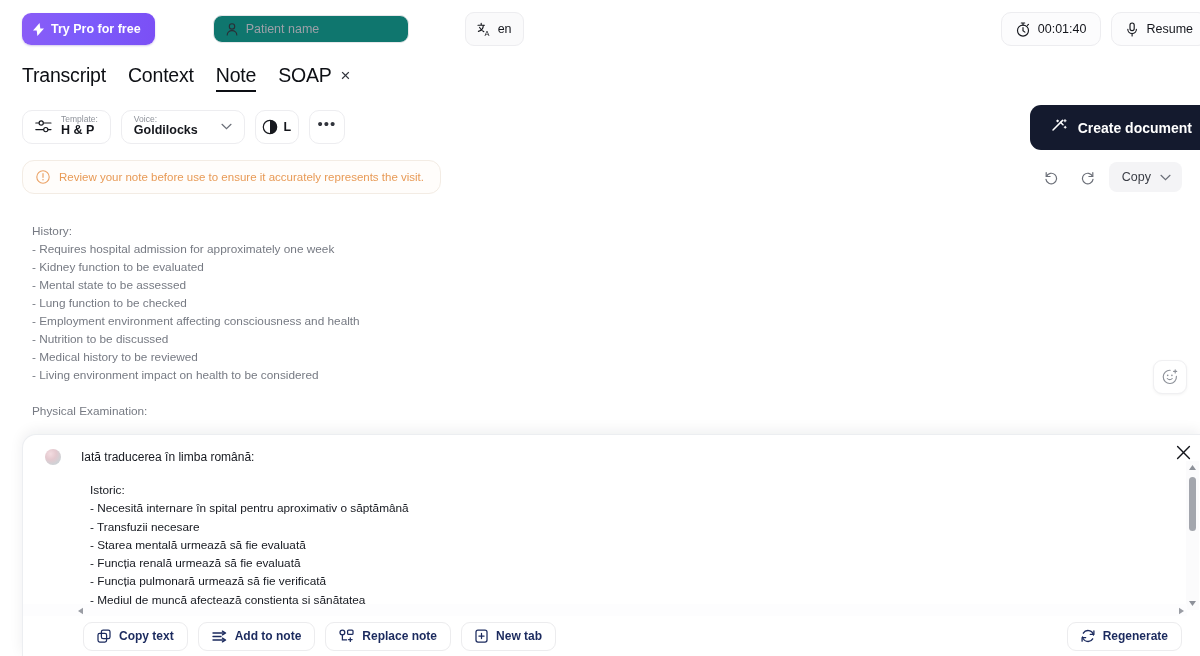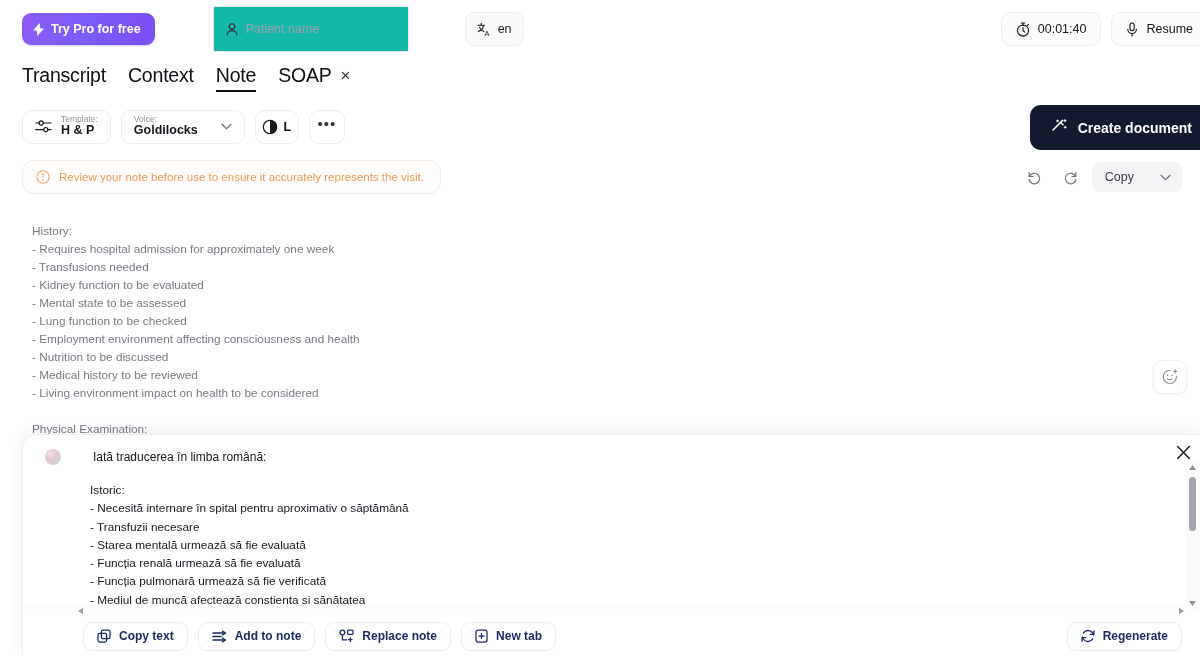--- a/index.html
+++ b/index.html
@@ -27,23 +27,23 @@
     background: linear-gradient(100deg, #8b5cf6 0%, #7c5cfb 45%, #7b4ff5 100%);
     color: #fff; font-size: 12.5px; font-weight: bold;
     font-family: "Liberation Sans", sans-serif;
     cursor: pointer;
     box-shadow: 0 1px 2px rgba(80,40,180,.25);
   }
   .bolt { width: 11px; height: 13px; display: block; }
 
   .patient-field {
     margin-left: 14px;
-    width: 196px; height: 46px;
-    border: 1px solid #e7e7ea; border-radius: 2px;
-    background: #14b8a6;
+    width: 196px; height: 28px;
+    border: 1px solid #e7e7ea; border-radius: 9px;
+    background: #0f766e;
     display: flex; align-items: center; gap: 8px;
     padding: 0 12px;
   }
   .patient-field input {
     border: none; outline: none; background: transparent;
     font-size: 12.5px; color: #111; width: 100%;
     font-family: "Liberation Sans", sans-serif;
   }
   .patient-field input::placeholder { color: #9ca0a8; }
 
@@ -149,21 +149,21 @@
     display: flex; align-items: center; gap: 6px;
   }
   .ic-btn {
     width: 30px; height: 28px; border-radius: 7px;
     display: inline-flex; align-items: center; justify-content: center;
     cursor: pointer; background: transparent; border: none;
   }
   .copy-btn {
     height: 30px; border-radius: 8px; border: none;
     background: #f4f4f6; color: #3a3d45;
-    display: inline-flex; align-items: center; gap: 26px;
+    display: inline-flex; align-items: center; gap: 9px;
     padding: 0 11px 0 13px; cursor: pointer; font-size: 12.5px;
     font-family: "Liberation Sans", sans-serif;
   }
 
   .note-body {
     padding: 28px 0 0 10px;
     font-size: 11.8px; color: #767a83;
     line-height: 18px;
   }
   .note-body .ln { white-space: pre; }
@@ -187,21 +187,21 @@
     border-bottom: none; border-right: none;
     border-top-left-radius: 14px;
     box-shadow: 0 -3px 14px rgba(20,25,45,.07);
   }
   .tp-close {
     position: absolute; right: 6px; top: 6px;
     width: 22px; height: 22px; cursor: pointer;
     display: flex; align-items: center; justify-content: center;
   }
   .tp-head {
-    display: flex; align-items: center; gap: 32px;
+    display: flex; align-items: center; gap: 20px;
     padding: 14px 0 0 22px;
   }
   .avatar {
     width: 16px; height: 16px; border-radius: 50%;
     background: radial-gradient(circle at 34% 30%, #f3dce0 0%, #e4c9cf 38%, #cfd2d6 72%, #b9bdc4 100%);
     flex: none;
   }
   .tp-title { font-size: 12px; color: #15181f; }
   .tp-body {
     padding: 16px 0 0 67px;
@@ -410,21 +410,20 @@
         <svg width="11" height="7" viewBox="0 0 11 7">
             <path d="M1 1.3 5.5 5.6 10 1.3" fill="none" stroke="#6b6f78" stroke-width="1.2" stroke-linecap="round"></path>
           </svg>
       </span>
     </div>
   </div>
 
   <div class="note-body">
     <div class="ln">History:</div>
     <div class="ln">- Requires hospital admission for approximately one week</div>
-    <div class="ln">- Transfusions needed</div>
     <div class="ln">- Kidney function to be evaluated</div>
     <div class="ln">- Mental state to be assessed</div>
     <div class="ln">- Lung function to be checked</div>
     <div class="ln">- Employment environment affecting consciousness and health</div>
     <div class="ln">- Nutrition to be discussed</div>
     <div class="ln">- Medical history to be reviewed</div>
     <div class="ln">- Living environment impact on health to be considered</div>
     <div class="gap"></div>
     <div class="ln">Physical Examination:</div>
   </div>

